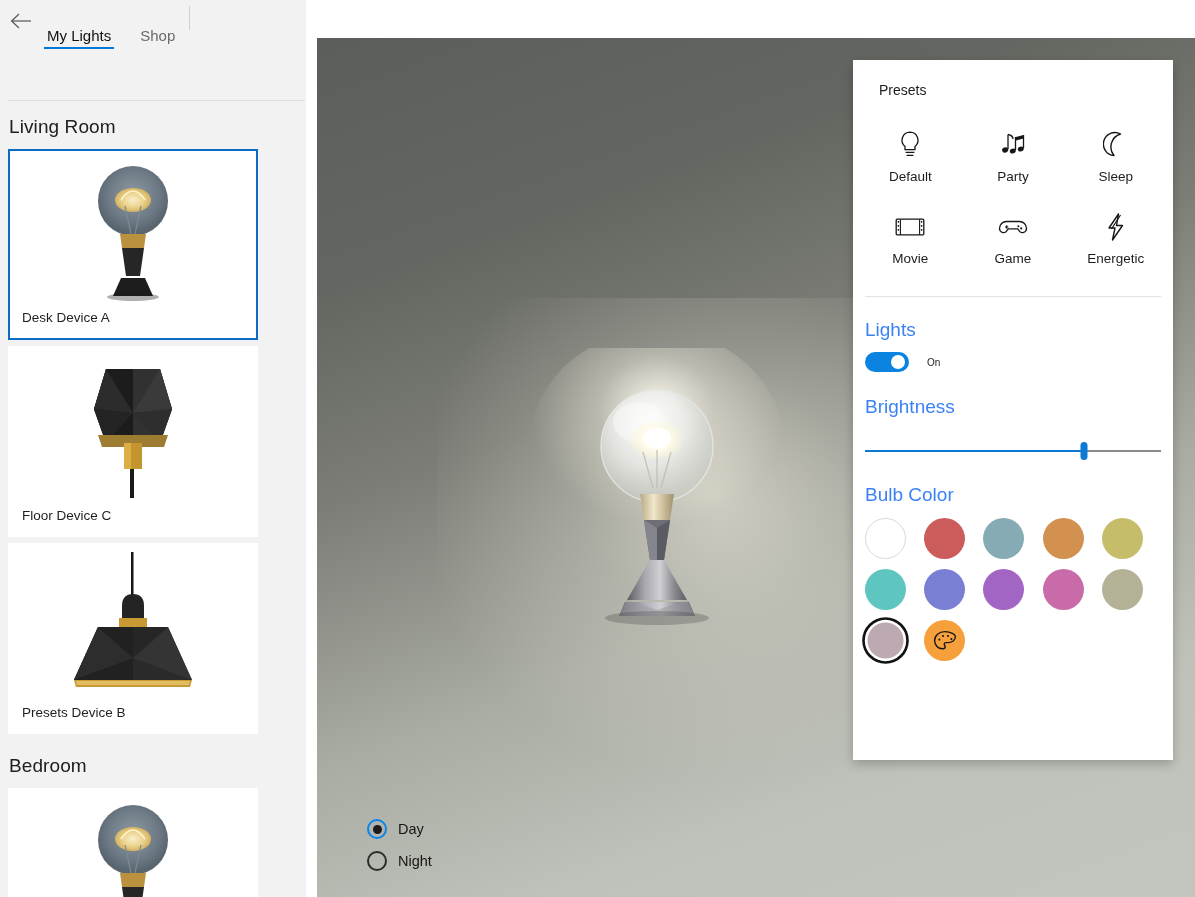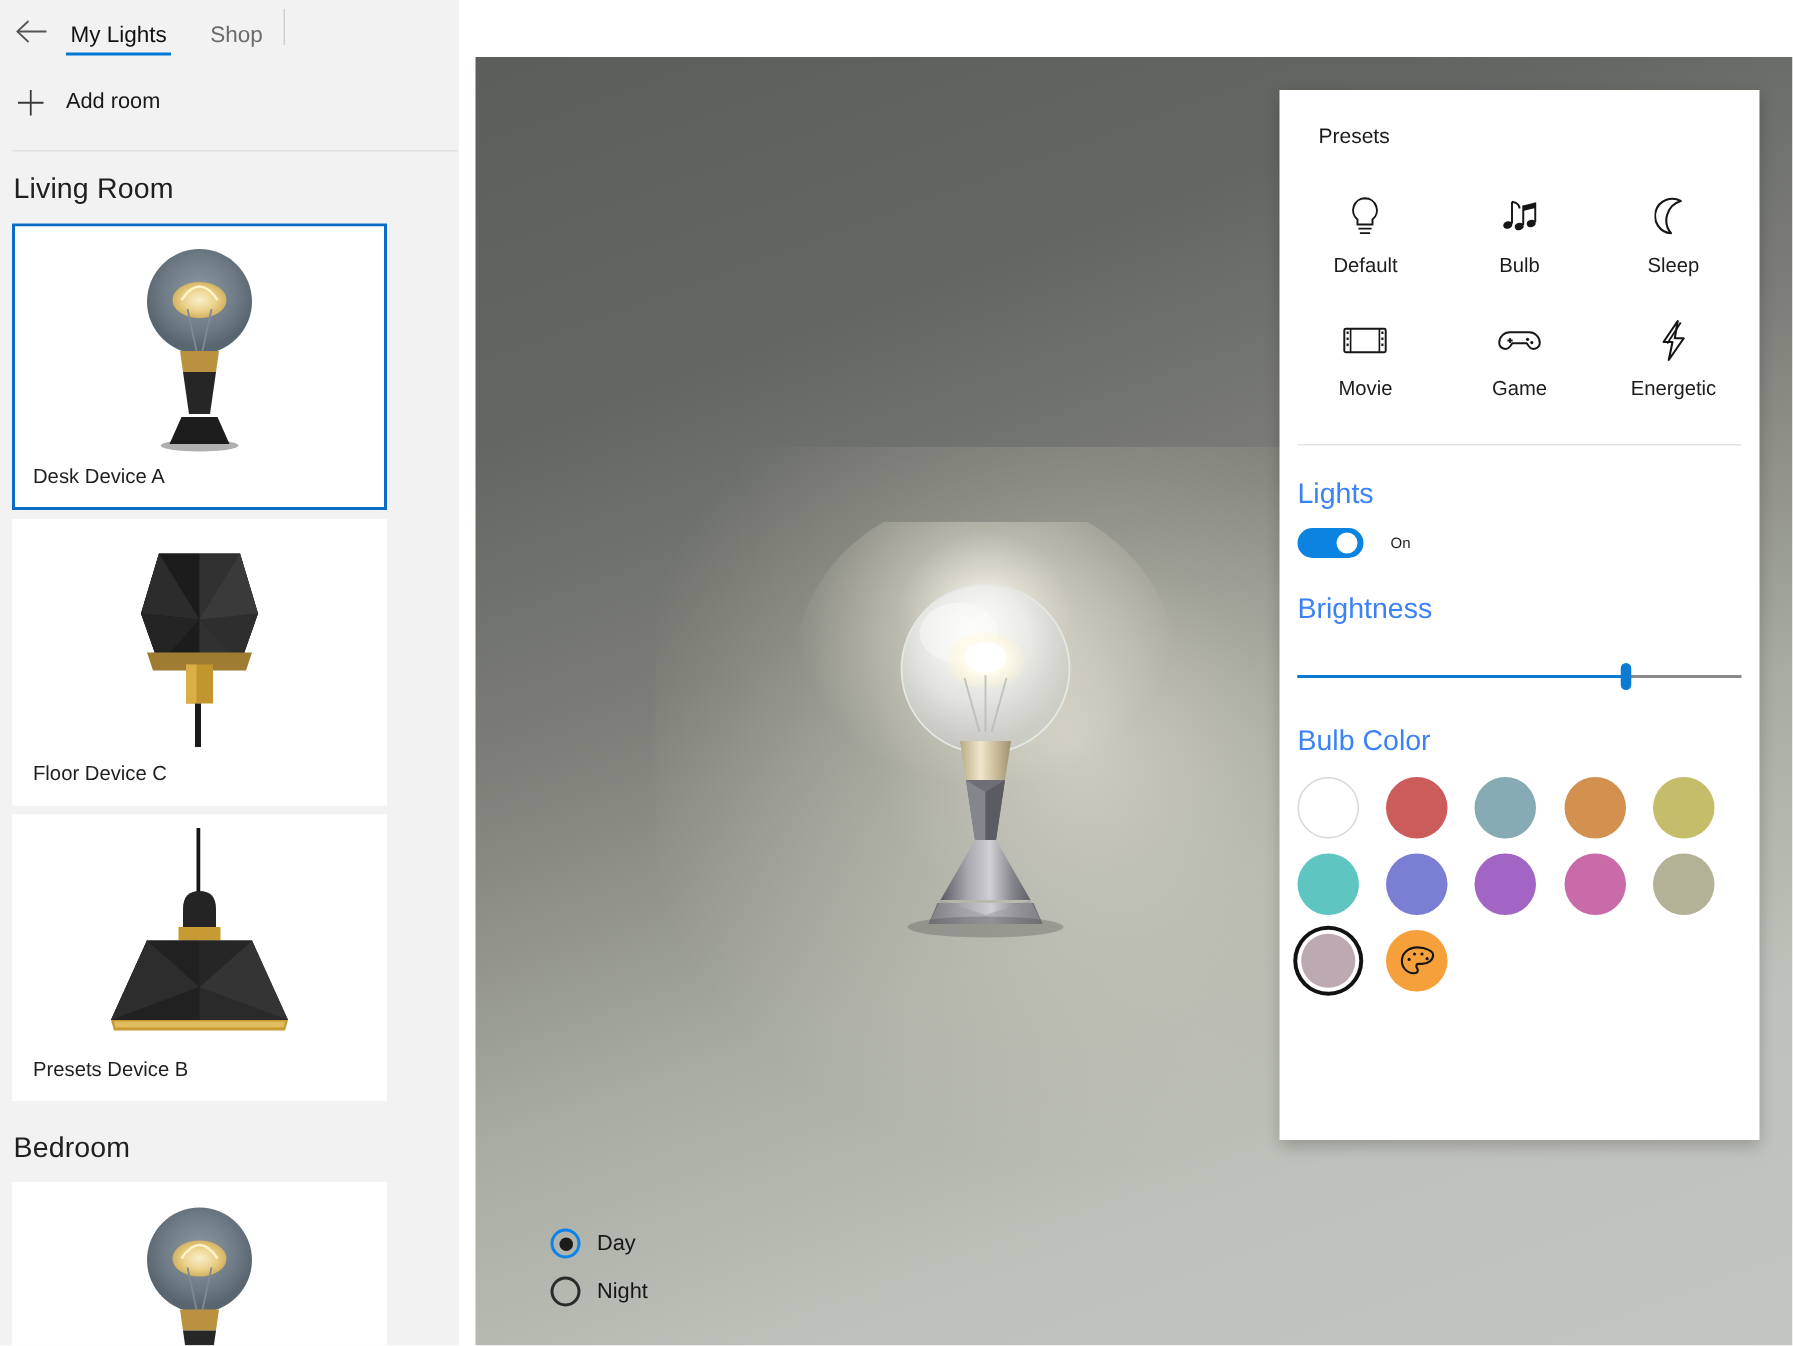--- a/index.html
+++ b/index.html
@@ -23,21 +23,21 @@
   }
   .topbar { position: relative; height: 40px; }
   .back-arrow {
     position: absolute; left: 8px; top: 8px;
     width: 26px; height: 26px;
     display: flex; align-items: center; justify-content: center;
     cursor: pointer;
   }
   .back-arrow svg { display: block; }
   .tabs {
-    position: absolute; left: 44px; top: 0;
+    position: absolute; left: 44px; top: 12px;
     display: flex; align-items: flex-end; height: 40px;
   }
   .tab {
     position: relative;
     font-size: 15px;
     padding: 0 3px 9px 3px;
     margin-right: 23px;
     cursor: pointer;
     color: #6b6b6b;
     line-height: 1;
@@ -240,28 +240,20 @@
           <path d="M1.6 8 H21" fill="none" stroke="#555" stroke-width="1.2"></path>
         </svg>
       </div>
       <div class="tabs">
         <div class="tab active">My Lights</div>
         <div class="tab">Shop</div>
       </div>
       <div class="tab-divider"></div>
     </div>
 
-    <div class="add-room">
-      <span class="plus">
-        <svg width="19" height="19" viewBox="0 0 19 19" aria-hidden="true">
-          <path d="M9.5 1 V18 M1 9.5 H18" stroke="#3a3a3a" stroke-width="1.2" fill="none"></path>
-        </svg>
-      </span>
-      <span class="label">Add room</span>
-    </div>
 
     <div class="side-divider"></div>
 
     <div class="scroll-area">
 
       <div class="room-title">Living Room</div>
 
       <div class="device-card selected">
         <div class="device-thumb">
           <svg width="120" height="150" viewBox="0 0 120 150" aria-hidden="true">
@@ -446,21 +438,21 @@
           <svg width="30" height="28" viewBox="0 0 30 28" aria-hidden="true">
             <path d="M10 3.5 L10 18" stroke="#161616" stroke-width="1.3" fill="none"></path>
             <path d="M10 3.5 q5 1 5 4.5" stroke="#161616" stroke-width="1.3" fill="none"></path>
             <ellipse cx="7.2" cy="19" rx="3.1" ry="2.5" fill="#161616" transform="rotate(-18 7.2 19)"></ellipse>
             <path d="M17.5 6 L17.5 19 M25.5 4 L25.5 17" stroke="#161616" stroke-width="1.3" fill="none"></path>
             <path d="M17.5 6 L25.5 4 L25.5 7.6 L17.5 9.6 Z" fill="#161616"></path>
             <ellipse cx="14.8" cy="20" rx="3" ry="2.4" fill="#161616" transform="rotate(-18 14.8 20)"></ellipse>
             <ellipse cx="22.8" cy="18" rx="3" ry="2.4" fill="#161616" transform="rotate(-18 22.8 18)"></ellipse>
           </svg>
         </span>
-        <span class="preset-name">Bulb</span>
+        <span class="preset-name">Party</span>
       </div>
 
       <div class="preset">
         <span class="preset-icon">
           <svg width="26" height="28" viewBox="0 0 26 28" aria-hidden="true">
             <path d="M17.5 3 a11.5 11.5 0 1 0 -6.5 21.5 a13.5 13.5 0 0 1 6.5 -21.5 z" fill="none" stroke="#161616" stroke-width="1.4" stroke-linejoin="round"></path>
           </svg>
         </span>
         <span class="preset-name">Sleep</span>
       </div>

